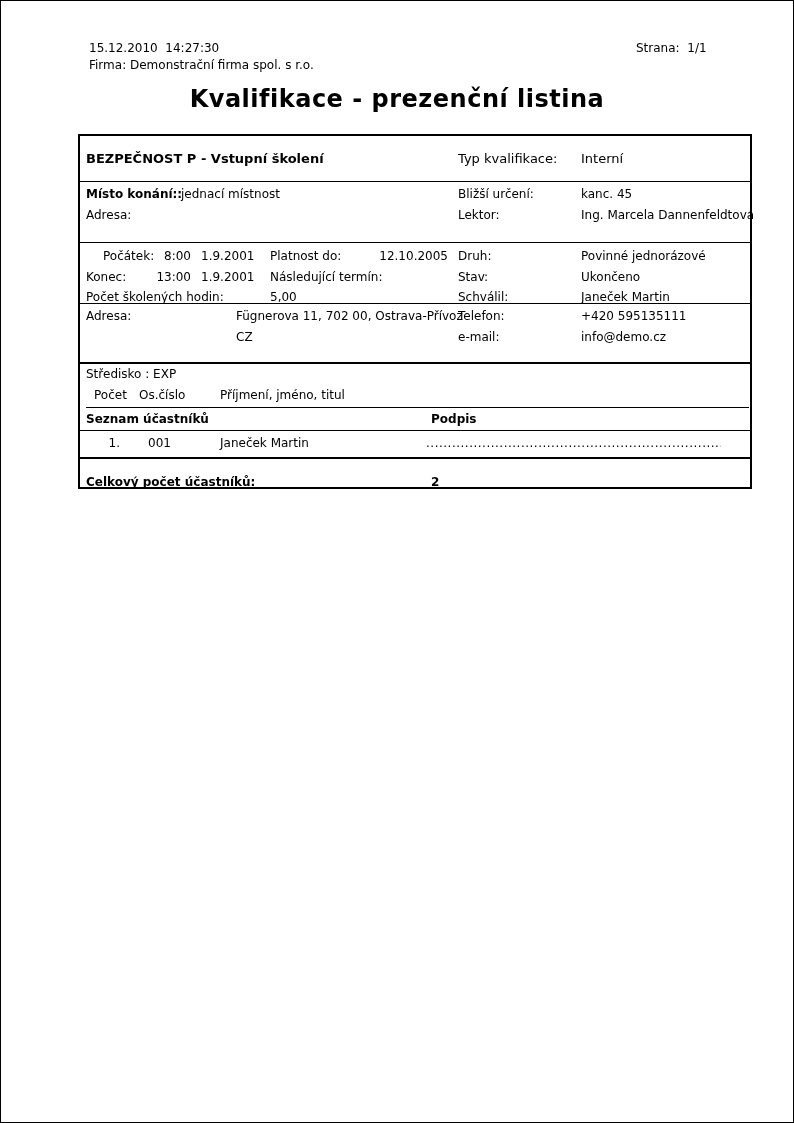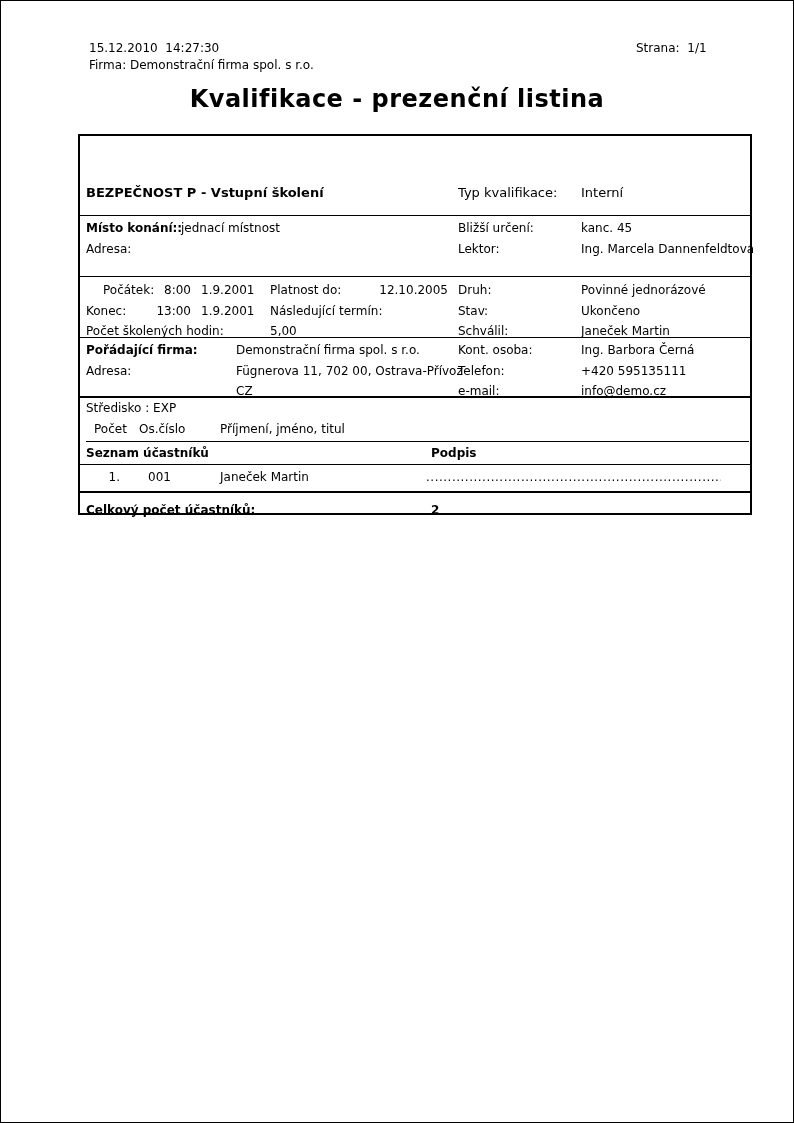--- a/index.html
+++ b/index.html
@@ -13,23 +13,23 @@
   .sec { position:relative; }
   .b1 { border-bottom:1px solid #000; }
   .b2 { border-bottom:2px solid #000; }
   .sec1 { height:46px; }
   .sec2 { height:61px; padding-top:5px; }
   .sec3 { height:61px; padding-top:6px; }
   .sec4 { height:60px; padding-top:5px; }
   .sec5 { height:23px; padding-top:4px; }
   .sec6 { height:44px; padding-top:3px; }
   .secPart { height:28px; padding-top:5px; }
-  .secTotal { height:20px; padding-top:10px; }
+  .secTotal { height:28px; padding-top:16px; }
   .line { position:relative; height:20.5px; }
-  .line1 { position:relative; height:46px;margin-top:34px; }
+  .line1 { position:relative; height:46px; }
   .at { position:absolute; top:0; white-space:pre; }
   .bold { font-weight:bold; }
   .sec1 .at { top:15px; font-size:13px; }
   .ralign { text-align:right; }
   .dots { overflow:hidden; width:295px; letter-spacing:0.5px; }
   .colrule { position:absolute; left:6px; width:663px; bottom:0; border-bottom:1px solid #000; height:0; }
 </style>
 </head>
 <body>
 
@@ -85,26 +85,20 @@
       <div class="line">
         <span class="at" style="left:6px;">Počet školených hodin:</span>
         <span class="at" style="left:190px;">5,00</span>
         <span class="at" style="left:378px;">Schválil:</span>
         <span class="at" style="left:501px;">Janeček Martin</span>
       </div>
     </div>
 
     <div class="sec sec4 b2">
       <div class="line">
-        <span class="at bold" style="left:6px;">Pořádající firma:</span>
-        <span class="at" style="left:156px;">Demonstrační firma spol. s r.o.</span>
-        <span class="at" style="left:378px;">Kont. osoba:</span>
-        <span class="at" style="left:501px;">Ing. Barbora Černá</span>
-      </div>
-      <div class="line">
         <span class="at" style="left:6px;">Adresa:</span>
         <span class="at" style="left:156px;">Fügnerova 11, 702 00, Ostrava-Přívoz</span>
         <span class="at" style="left:378px;">Telefon:</span>
         <span class="at" style="left:501px;">+420 595135111</span>
       </div>
       <div class="line">
         <span class="at" style="left:156px;">CZ</span>
         <span class="at" style="left:378px;">e-mail:</span>
         <span class="at" style="left:501px;">info@demo.cz</span>
       </div>

